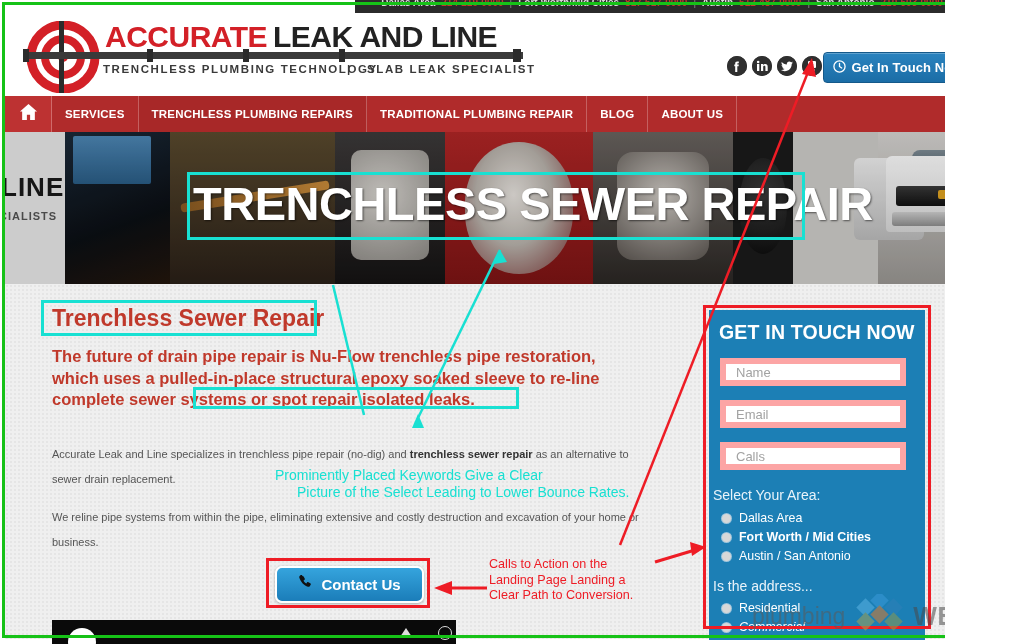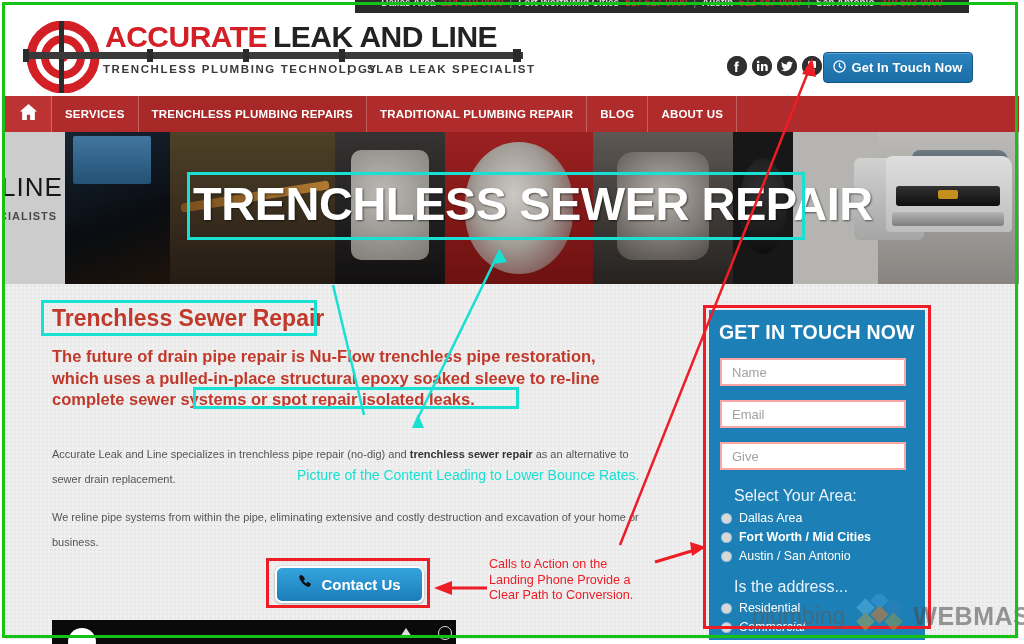--- a/index.html
+++ b/index.html
@@ -2,21 +2,21 @@
 <html><head>
 <meta charset="utf-8">
 <style>
   html,body{margin:0;padding:0;}
   body{
     width:1024px;height:644px;overflow:hidden;
     font-family:"Liberation Sans", sans-serif;
     background:#ffffff;
     position:relative;
   }
-  #page{position:relative;width:1024px;height:644px;overflow:hidden;background:#fff;}
+  #page{position:relative;width:945px;height:644px;overflow:hidden;background:#fff;}
 
   
   .green-frame{
     position:absolute;left:2px;top:2px;width:1016px;height:636px;
     border:3px solid #16c217;box-sizing:border-box;z-index:60;pointer-events:none;
   }
 
   
   .topbar{
     position:absolute;left:355px;top:0;width:614px;height:13px;
@@ -67,21 +67,21 @@
     color:#fff;font-size:11.5px;font-weight:bold;letter-spacing:.2px;
     text-transform:uppercase;white-space:nowrap;
     border-right:1px solid rgba(255,255,255,.25);
   }
   .nav-item.alt{background:#a82828;}
 
   
   .hero{position:absolute;left:5px;top:132px;width:1014px;height:152px;overflow:hidden;z-index:4;}
   .hero-strip{position:absolute;top:0;height:152px;}
   .h1{left:0;width:60px;background:#e9e9e9;}
-  .h1 .lbl{position:absolute;left:-4px;top:40px;font-size:26px;font-weight:normal;color:#1a1a1a;letter-spacing:1px;}
+  .h1 .lbl{position:absolute;left:-4px;top:40px;font-size:26px;font-weight:bold;color:#1a1a1a;letter-spacing:1px;}
   .h1 .lbl2{position:absolute;left:-6px;top:78px;font-size:11px;font-weight:bold;color:#555;letter-spacing:1px;}
   .h2{left:60px;width:105px;background:linear-gradient(160deg,#1b2a3a 0%,#0b0f14 60%,#23160c 100%);}
   .h2:after{content:"";position:absolute;left:8px;top:4px;width:78px;height:48px;background:linear-gradient(180deg,#4d87b5,#2a5d86);border-radius:2px;}
   .h3{left:165px;width:165px;background:linear-gradient(180deg,#5a4a2e 0%,#2a2018 100%);}
   .h3:after{content:"";position:absolute;left:10px;top:60px;width:150px;height:9px;background:linear-gradient(90deg,#8a5a22,#c98b3a);transform:rotate(-9deg);border-radius:4px;}
   .h4{left:330px;width:110px;background:linear-gradient(180deg,#3d3a3a 0%,#151313 100%);}
   .h4:after{content:"";position:absolute;left:16px;top:18px;width:78px;height:110px;background:radial-gradient(circle at 40% 40%,#d8d5d0,#8d8a85);border-radius:10px;}
   .h5{left:440px;width:148px;background:linear-gradient(180deg,#b12626 0%,#7d1414 100%);}
   .h5:after{content:"";position:absolute;left:20px;top:10px;width:108px;height:132px;background:radial-gradient(ellipse at 45% 40%,#e8e4df 0%,#b9b3ac 45%,#7a3030 100%);border-radius:50%/46%;}
   .h6{left:588px;width:140px;background:linear-gradient(180deg,#6a6460 0%,#2b2724 100%);}
@@ -172,26 +172,26 @@
   .form{
     position:absolute;left:709px;top:310px;width:216px;height:330px;
     background:#1c7fb5;z-index:14;
   }
   .form-title{
     position:absolute;left:10px;top:11px;color:#fff;font-size:19.5px;font-weight:bold;
     letter-spacing:.2px;white-space:nowrap;
   }
   .field{
     position:absolute;left:11px;width:186px;height:28px;background:#fff;
-    border:2px solid #fca5a5;box-sizing:border-box;
+    border:6px solid #fca5a5;box-sizing:border-box;
     display:flex;align-items:center;padding-left:10px;
     color:#a2a2a2;font-size:13px;
   }
   #f1{top:48px;} #f2{top:90px;} #f3{top:132px;}
-  .f-label{position:absolute;left:25px;color:#e9f3fa;font-size:16px;}
+  .f-label{position:absolute;left:4px;color:#e9f3fa;font-size:14px;}
   #lab1{top:177px;} #lab2{top:268px;}
   .radio-row{position:absolute;left:13px;display:flex;align-items:center;gap:8px;color:#fff;font-size:12.4px;}
   .radio-dot{width:9px;height:9px;border-radius:50%;background:#d8d8d8;box-shadow:0 0 0 1px #9cc4dc;}
   #r1{top:201px;} #r2{top:220px;font-weight:bold;} #r3{top:239px;}
   #r4{top:291px;justify-content:space-between;} #r5{top:310px;font-style:italic;}
   .hl-form{
     position:absolute;left:703px;top:305px;width:228px;height:324px;
     border:3px solid #ee1c25;z-index:41;pointer-events:none;box-sizing:border-box;
   }
 
@@ -347,44 +347,45 @@
   <div class="lead">The future of drain pipe repair is Nu-Flow trenchless pipe restoration, which uses a pulled-in-place structural epoxy soaked sleeve to re-line complete sewer systems or spot repair isolated leaks.</div>
   <div class="hl-lead"></div>
 
   <div class="body-p" id="p1">
     <span>Accurate Leak and Line specializes in trenchless pipe repair (no-dig) and </span><b>trenchless sewer repair</b><span> as an alternative to sewer drain replacement.</span>
   </div>
 
   <div class="body-p" id="p2">We reline pipe systems from within the pipe, eliminating extensive and costly destruction and excavation of your home or business.</div>
 
   <div class="anno-cyan">
-    <span class="l2">Picture of the Content Leading to Lower Bounce Rates.</span>
+    <span>Prominently Placed Keywords Give a Clear</span>
+    <span class="l2">Picture of the Select Leading to Lower Bounce Rates.</span>
   </div>
 
   <div class="contact-btn">
     <span>
       <svg width="16" height="16" viewBox="0 0 16 16">
           <path d="M4.2 1.2c.5-.3 1.1-.1 1.4.4l1.1 1.9c.3.5.1 1.1-.3 1.4l-.9.6c.5 1.3 1.6 2.4 2.9 2.9l.6-.9c.3-.4.9-.6 1.4-.3l1.9 1.1c.5.3.7.9.4 1.4l-.8 1.3c-.4.7-1.2 1-2 .8C6.4 10.8 2.4 6.8 1.3 2.5c-.2-.8.1-1.6.8-2l2.1-1.3z" fill="#111"></path>
         </svg>
     </span>
     <span>Contact Us</span>
   </div>
   <div class="hl-contact"></div>
 
   <div class="anno-red">
     <div>Calls to Action on the</div>
-    <div>Landing Phone Provide a</div>
+    <div>Landing Page Landing a</div>
     <div>Clear Path to Conversion.</div>
   </div>
 
   <div class="form">
     <div class="form-title">GET IN TOUCH NOW</div>
     <div class="field" id="f1">Name</div>
     <div class="field" id="f2">Email</div>
-    <div class="field" id="f3">Give</div>
+    <div class="field" id="f3">Calls</div>
 
     <div class="f-label" id="lab1">Select Your Area:</div>
     <div class="radio-row" id="r1">
       <span class="radio-dot"></span>
       <span>Dallas Area</span>
     </div>
     <div class="radio-row" id="r2">
       <span class="radio-dot"></span>
       <span>Fort Worth / Mid Cities</span>
     </div>

